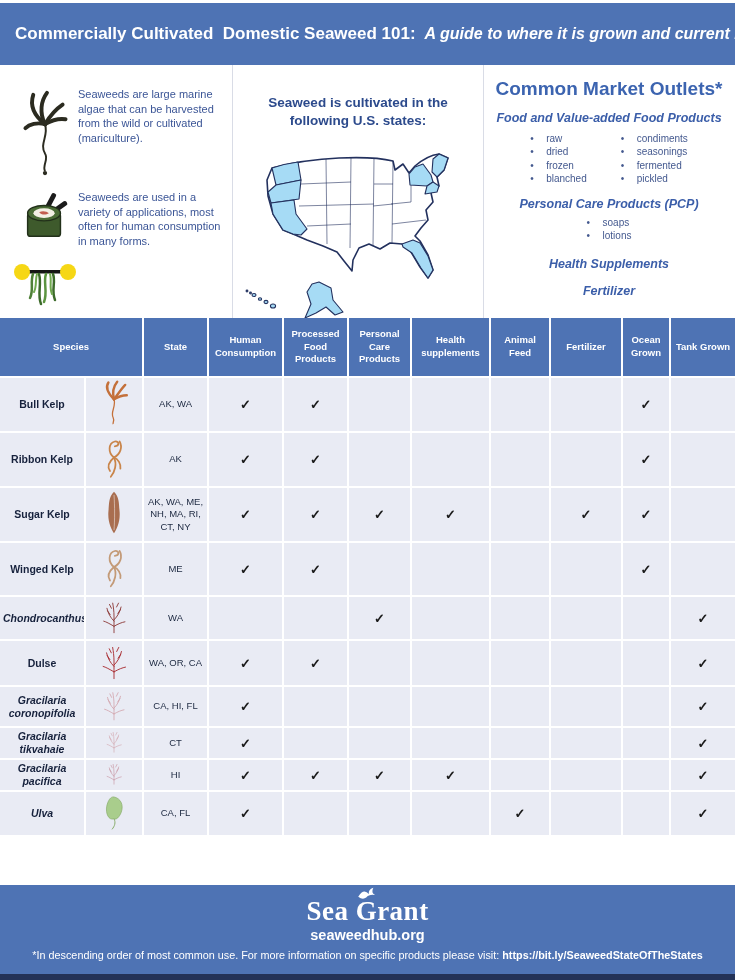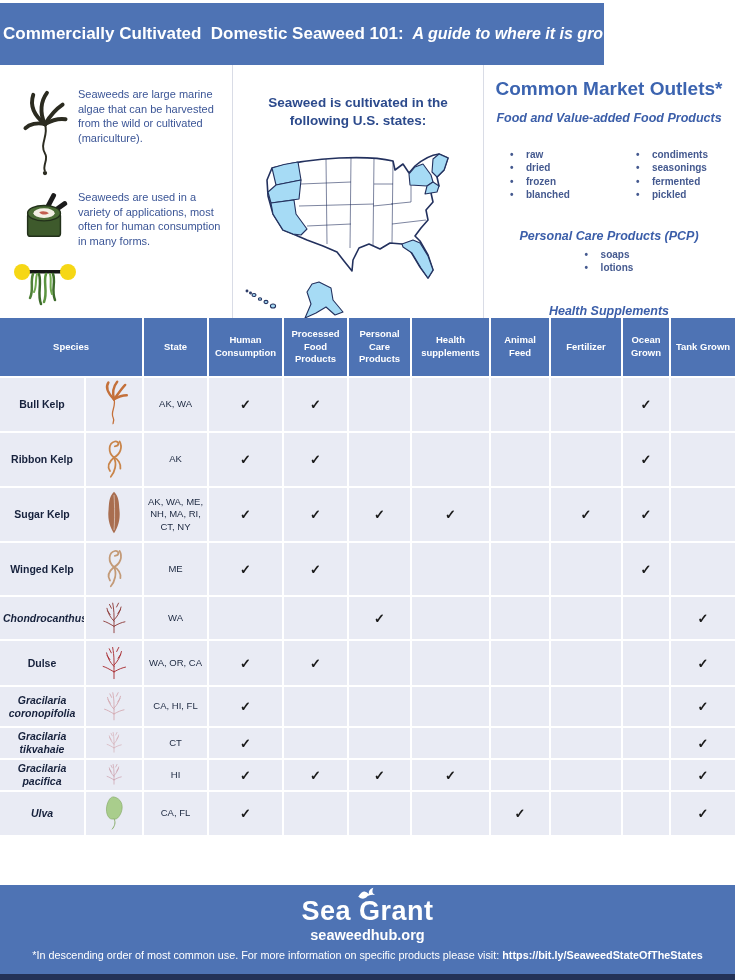--- a/index.html
+++ b/index.html
@@ -1,59 +1,59 @@
 <!DOCTYPE html>
 <html style="--banner-blue: #4e73b4; --row-bg: #e9ebf4; --map-highlight: #a6dbf5; --heading-navy: #2c4a8c; --text-navy: #3b5596; --check: #1a1a1a; --footer-strip: #233258;"><head>
 <meta charset="utf-8">
 <style>
   html,body{margin:0;padding:0;background:#fff;}
   .page{position:relative;width:735px;height:980px;background:#fff;overflow:hidden;
         font-family:"Liberation Sans",sans-serif;}
   
-  .banner{position:absolute;left:0;top:3px;width:604px;height:62px;
+  .banner{position:absolute;left:0;top:3px;width:735px;height:62px;
           background:var(--banner-blue,#4e73b4);color:#fff;display:flex;align-items:center;
-          padding:0 3px;box-sizing:border-box;}
+          padding:0 15px;box-sizing:border-box;}
   .banner .t1{font-weight:bold;font-size:17px;white-space:pre;}
   .banner .t2{font-weight:bold;font-style:italic;font-size:16px;margin-left:9px;white-space:pre;}
   
   .top{position:absolute;top:65px;left:0;width:735px;height:253px;display:flex;background:#fff;}
   .panel{box-sizing:border-box;position:relative;}
   .p-intro{width:233px;border-right:1px solid #d9dce6;padding:22px 8px 6px 12px;}
   .intro-row{display:flex;margin-bottom:13px;align-items:flex-start;}
   .intro-icon{width:66px;flex:0 0 66px;display:flex;justify-content:center;}
   .intro-text{font-size:11px;color:var(--text-navy,#3b5596);line-height:1.32;padding-right:2px;}
   .p-map{width:251px;border-right:1px solid #d9dce6;padding-top:15px;text-align:center;}
   .map-title{font-size:13.5px;font-weight:bold;color:var(--heading-navy,#2c4a8c);
              width:196px;margin:14px auto;line-height:1.3;}
   .p-market{width:250px;padding-top:13px;text-align:center;}
   .mk-title{font-size:19px;font-weight:bold;color:#3c64b0;}
   .mk-h{font-size:12.5px;font-weight:bold;font-style:italic;color:#3b5ea9;margin-top:11px;}
   .mk-cols{display:flex;justify-content:center;gap:34px;margin-top:7px;}
-  ul.bul{list-style:none;margin:16px;padding:0;text-align:left;font-size:10px;color:#44598f;font-weight:bold;}
+  ul.bul{list-style:none;margin:0;padding:0;text-align:left;font-size:10px;color:#44598f;}
   ul.bul li{position:relative;padding-left:16px;line-height:1.34;}
   ul.bul li::before{content:"\2022";position:absolute;left:0;}
   ul.bul.center{text-align:left;display:inline-block;margin-top:5px;}
   
   .tblwrap{position:absolute;top:318px;left:0;width:735px;}
   table.sp{border-collapse:collapse;width:735px;table-layout:fixed;}
   table.sp th{background:var(--banner-blue,#4e73b4);color:#fff;font-size:9.5px;font-weight:bold;
       height:54px;border:2px solid #fff;border-top:0;padding:2px;line-height:1.35;vertical-align:middle;}
   table.sp td{background:var(--row-bg,#e9ebf4);border:2px solid #fff;text-align:center;
       vertical-align:middle;padding:1px 3px;overflow:hidden;}
   table.sp tr > *:first-child{border-left:0;}
   table.sp tr > *:last-child{border-right:0;}
   td.sp-name{font-weight:bold;font-size:10.5px;color:#16213c;line-height:1.2;}
   td.sp-name.it{font-style:italic;}
   td.sp-state{font-size:9.5px;color:#1c2840;line-height:1.3;}
   td.chk{font-size:13px;font-weight:bold;color:var(--check,#1a1a1a);}
   
   .footer{position:absolute;top:885px;left:0;width:735px;height:95px;
           background:var(--banner-blue,#4e73b4);text-align:center;color:#fff;}
   .logoblock{margin-top:1px;line-height:0;}
-  .logotext{font-family:Liberation Sans, sans-serif;font-weight:bold;font-size:27px;line-height:1;
+  .logotext{font-family:Liberation Serif, serif;font-weight:bold;font-size:27px;line-height:1;
             letter-spacing:.5px;color:#fff;}
   .site{font-size:14.5px;font-weight:bold;margin-top:3px;line-height:1.1;}
   .note{font-size:10.8px;margin-top:5px;line-height:1.2;}
   .note .lnk{font-weight:bold;}
   .strip{position:absolute;bottom:0;left:0;width:735px;height:6px;background:var(--footer-strip,#233258);}
   
   .outline{fill:#fff;stroke:#23315e;stroke-width:1.6;stroke-linejoin:round;}
   .borders{fill:none;stroke:#23315e;stroke-width:0.7;opacity:.85;}
   .hl{fill:var(--map-highlight,#a6dbf5);stroke:#23315e;stroke-width:1.1;stroke-linejoin:round;}
 </style>

